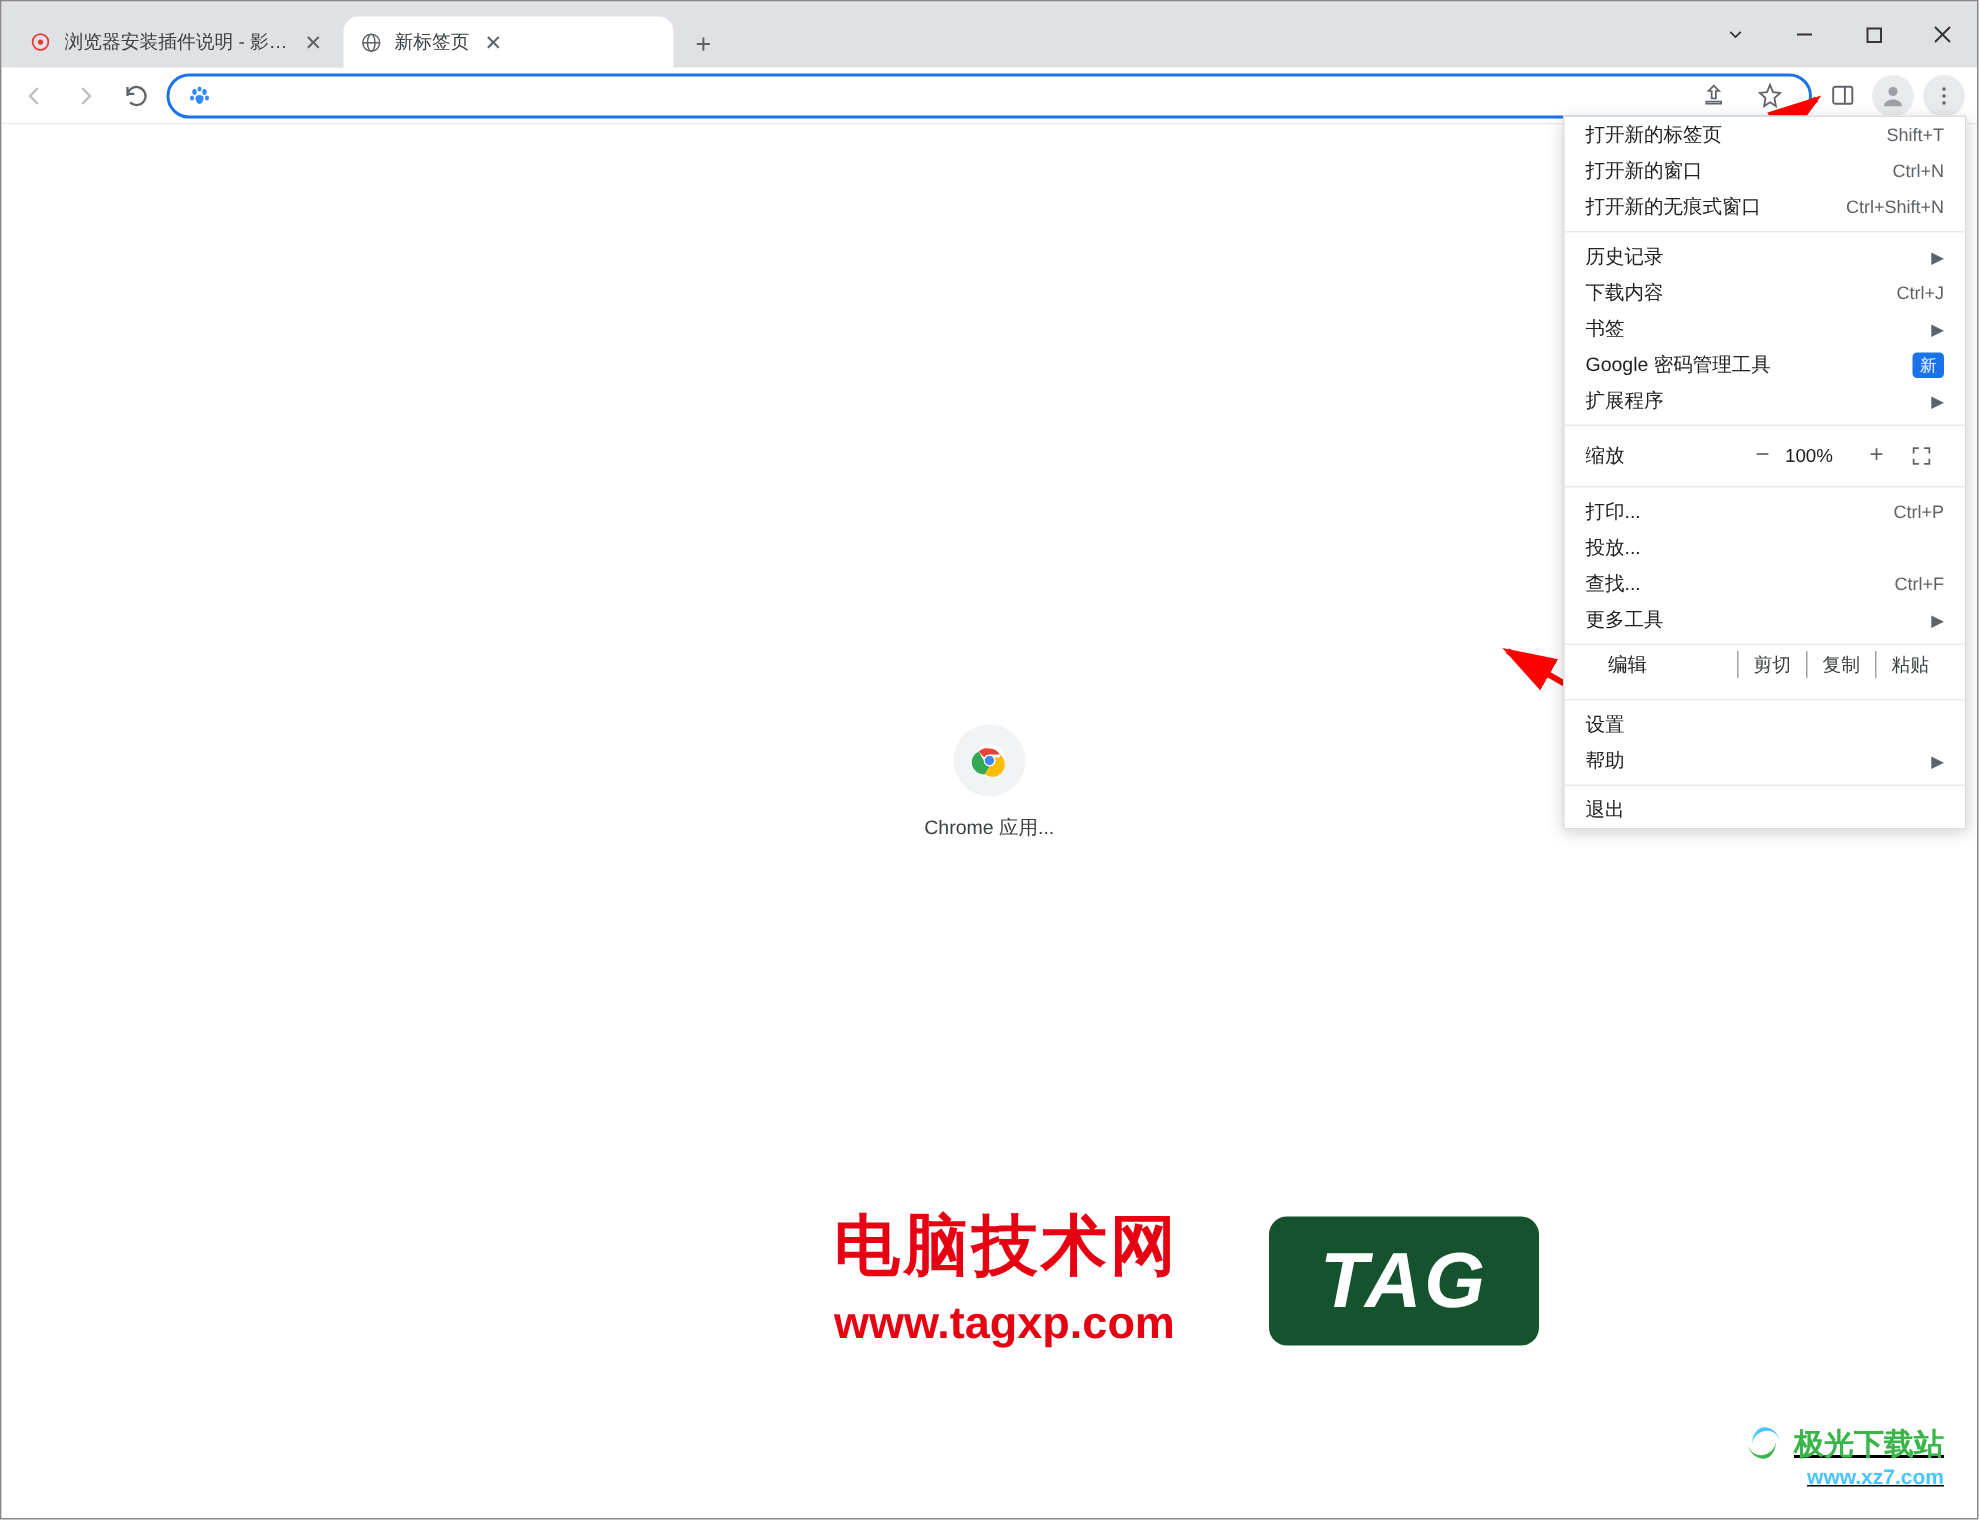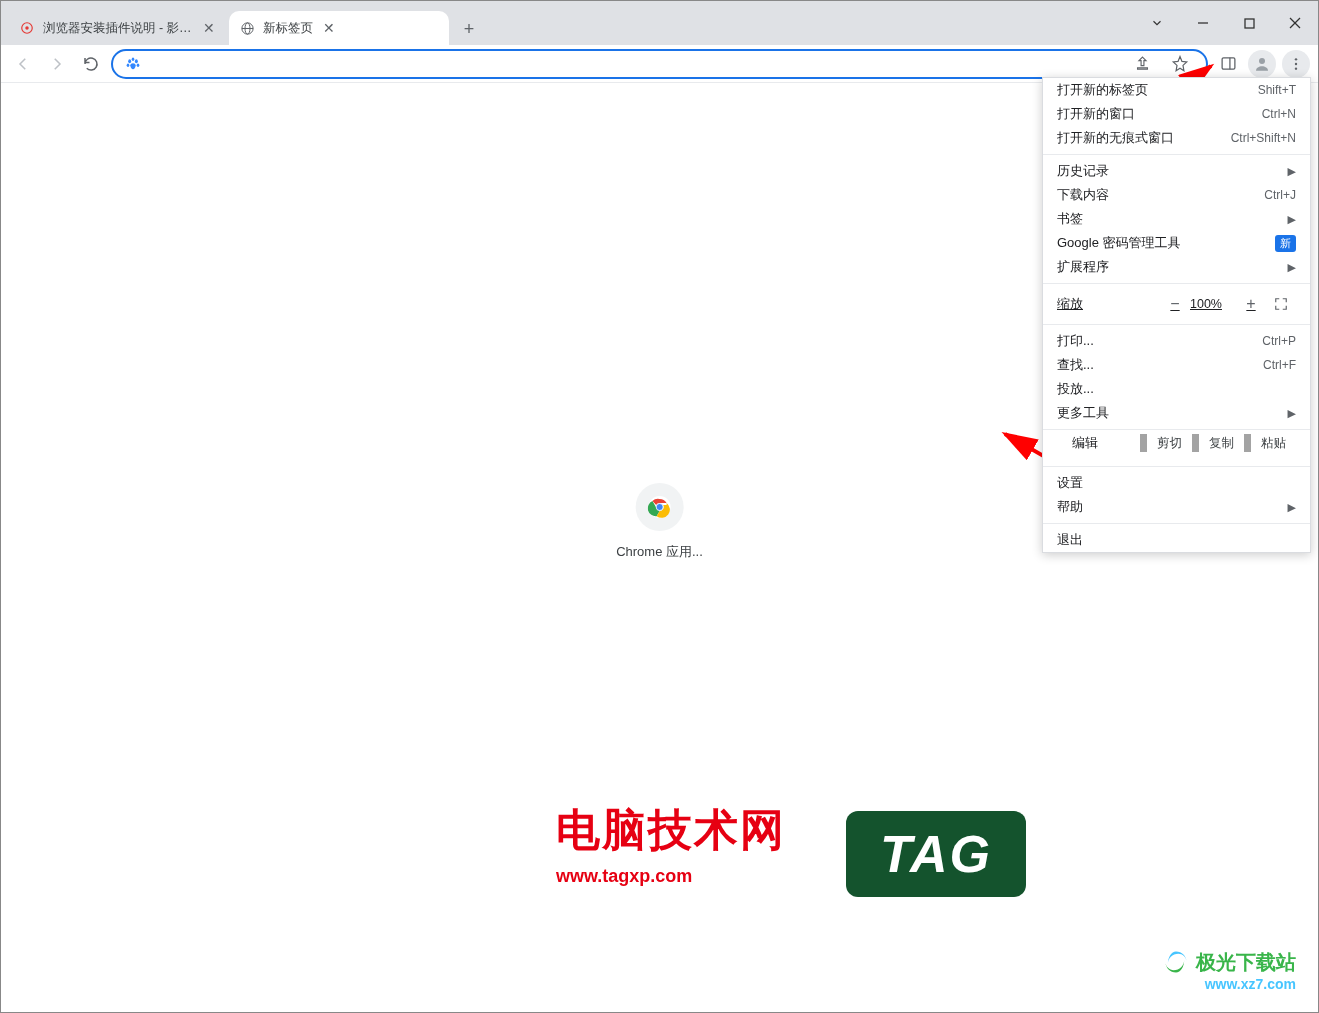--- a/index.html
+++ b/index.html
@@ -35,39 +35,39 @@
   .app-label { font-size: 13px; color: #3c4043; }
 
   
   .chrome-menu { position: absolute; top: 76px; right: 7px; width: 269px; background: #fff; border: 1px solid #dadce0; box-shadow: 0 2px 10px rgba(0,0,0,0.2); font-size: 13px; color: #202124; z-index: 100; }
   .menu-item { height: 24px; display: flex; align-items: center; padding: 0 14px; justify-content: space-between; }
   .menu-item .label { }
   .menu-item .shortcut { color: #5f6368; font-size: 12px; }
   .menu-item .arrow { color: #5f6368; font-size: 11px; }
   .menu-sep { height: 1px; background: #e8eaed; margin: 4px 0; }
   .menu-badge { background: #1a73e8; color: #fff; font-size: 11px; padding: 1px 5px; border-radius: 3px; margin-left: auto; }
-  .zoom-row { height: 32px; display: flex; align-items: center; padding: 0 14px; text-decoration: underline; }
+  .zoom-row { height: 32px; display: flex; align-items: center; padding: 0 14px; }
   .zoom-row .zlabel { flex: 1; }
   .zoom-ctrl { display: flex; align-items: center; gap: 0; }
   .zoom-btn { width: 30px; text-align: center; color: #5f6368; font-size: 16px; }
   .zoom-val { width: 46px; font-size: 12.5px; }
   .zoom-full { width: 30px; display:flex; align-items:center; justify-content:center; }
   .edit-row { height: 28px; display: flex; align-items: flex-start; padding: 0 14px; margin-left: 15px; }
   .edit-row .elabel { flex: 1; }
-  .edit-btn { padding: 0 10px; color: #3c4043; font-size: 12.5px; border-left: 7px solid #a3a3a3; height: 18px; display:flex; align-items:center; }
+  .edit-btn { padding: 0 10px; color: #3c4043; font-size: 12.5px; border-left: 1px solid #a3a3a3; height: 18px; display:flex; align-items:center; }
 
   
   .arrow-annot { position: absolute; pointer-events: none; }
 
   
   .watermark1 { position: absolute; left: 555px; top: 800px; }
   .wm1-top { font-size: 44px; font-weight: 900; color: #e60012; letter-spacing: 2px; }
-  .wm1-bot { font-size: 18px; font-weight: 700; color: #e60012; margin-top: 6px; }
+  .wm1-bot { font-size: 30px; font-weight: 700; color: #e60012; margin-top: 6px; }
   .wm1-tag { position: absolute; left: 290px; top: 10px; width: 180px; height: 86px; background: #14532d; border-radius: 12px; color: #fff; display:flex; align-items:center; justify-content:center; font-size: 52px; font-weight: 900; font-style: italic; letter-spacing: 2px; }
-  .watermark2 { position: absolute; right: 22px; bottom: 20px; text-align: right; }
+  .watermark2 { position: absolute; right: 22px; bottom: 20px; text-align: right; text-decoration: underline; }
   .wm2-top { font-size: 20px; font-weight: 700; color: #39b54a; display:flex; align-items:center; justify-content:flex-end; gap:6px; }
   .wm2-bot { font-size: 14px; font-weight: 700; color: #47c5ff; }
   .wm2-logo { width:28px; height:28px; }
 
   svg { display: block; }
 </style>
 </head>
 <body>
 
 <div class="tabstrip">
@@ -246,25 +246,25 @@
           </svg>
         </span>
     </div>
   </div>
   <div class="menu-sep"></div>
   <div class="menu-item">
     <span class="label">打印...</span>
     <span class="shortcut">Ctrl+P</span>
   </div>
   <div class="menu-item">
+    <span class="label">投放...</span>
+  </div>
+  <div class="menu-item">
     <span class="label">查找...</span>
     <span class="shortcut">Ctrl+F</span>
-  </div>
-  <div class="menu-item">
-    <span class="label">投放...</span>
   </div>
   <div class="menu-item">
     <span class="label">更多工具</span>
     <span class="arrow">▶</span>
   </div>
   <div class="menu-sep"></div>
   <div class="edit-row">
     <span class="elabel">编辑</span>
     <span class="edit-btn">剪切</span>
     <span class="edit-btn">复制</span>

